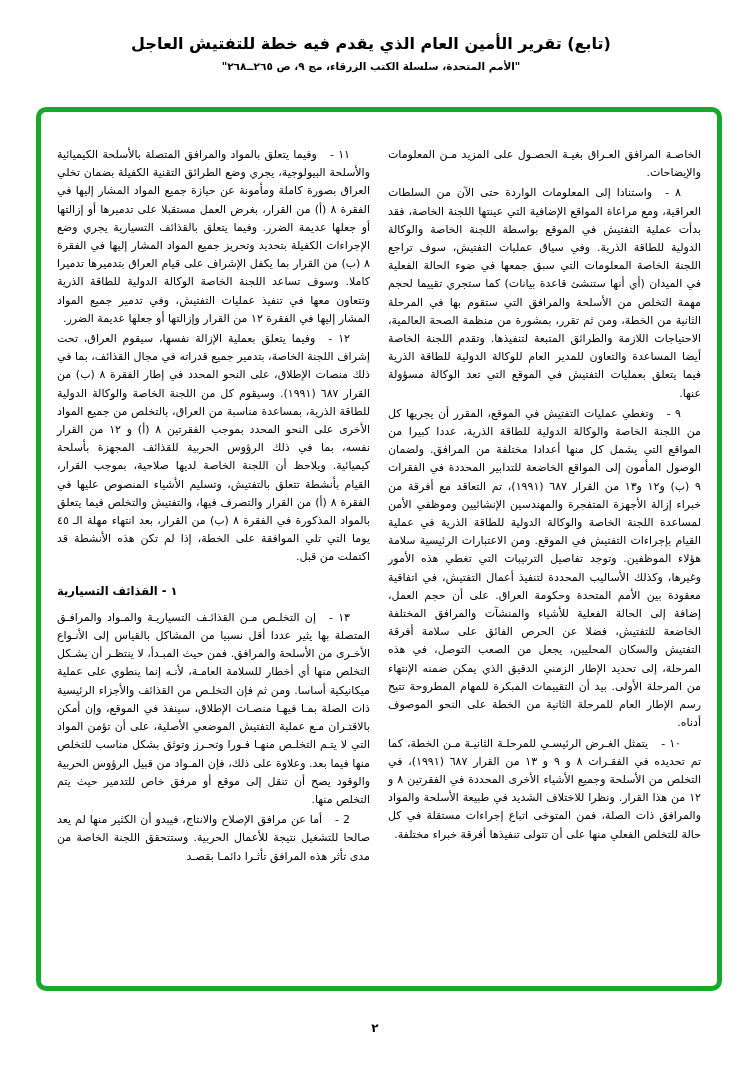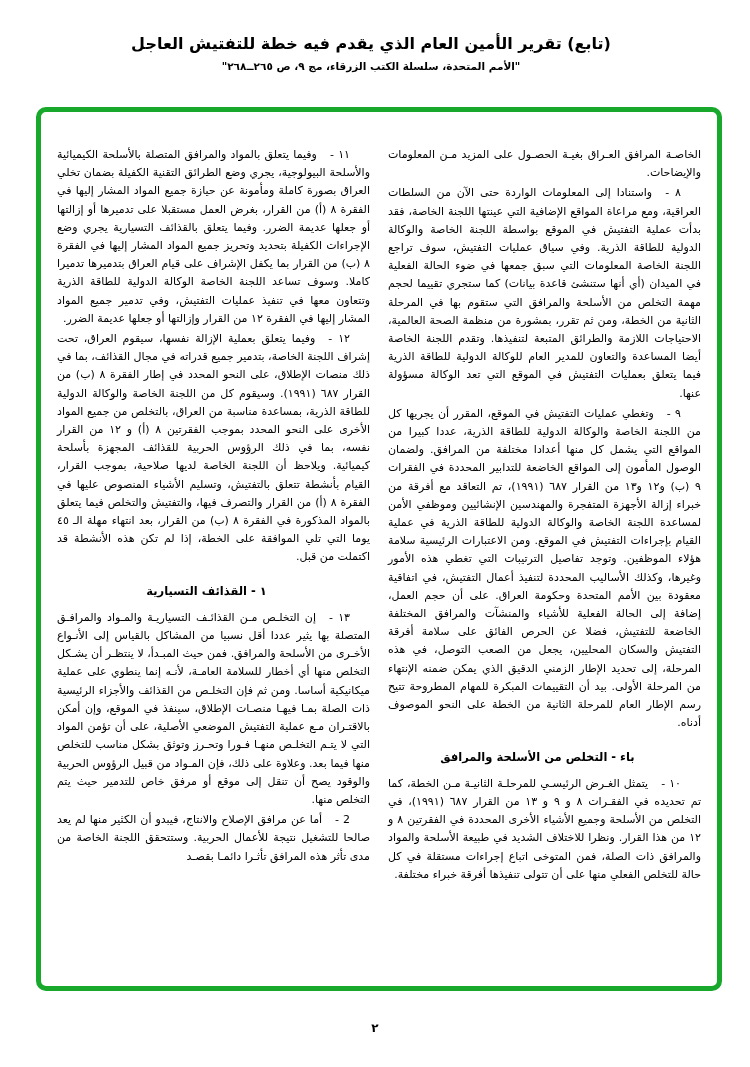--- a/index.html
+++ b/index.html
@@ -60,21 +60,21 @@
     font-size: 11px;
     line-height: 18.2px;
   }
   .col p {
     margin: 0 0 2px 0;
   }
   p.body { text-indent: 20px; }
   p.cont { text-indent: 0; }
   p.heading {
     font-weight: bold;
-    text-align: center;
+    text-align: left;
     text-indent: 14px;
     margin: 15px 0 9px 0;
     font-size: 11.5px;
   }
   .pnum {
     margin-left: 13px; 
     white-space: nowrap;
   }
   .page-footer {
     position: absolute;
@@ -94,21 +94,20 @@
   <h1 class="doc-title">(تابع) تقرير الأمين العام الذي يقدم فيه خطة للتفتيش العاجل</h1>
   <div class="source-line">"الأمم المتحدة، سلسلة الكتب الزرقاء، مج ٩، ص ٢٦٥ــ٢٦٨"</div>
 </div>
 
 <div class="doc-box" style="border-color: rgb(23, 168, 44);">
   <div class="columns">
     <div class="col">
         <p class="cont">الخاصـة المرافق العـراق بغيـة الحصـول على المزيد مـن المعلومات والإيضاحات.</p>
         <p class="body"><span class="pnum">٨ -</span>واستنادا إلى المعلومات الواردة حتى الآن من السلطات العراقية، ومع مراعاة المواقع الإضافية التي عينتها اللجنة الخاصة، فقد بدأت عملية التفتيش في الموقع بواسطة اللجنة الخاصة والوكالة الدولية للطاقة الذرية. وفي سياق عمليات التفتيش، سوف تراجع اللجنة الخاصة المعلومات التي سبق جمعها في ضوء الحالة الفعلية في الميدان (أي أنها ستنشئ قاعدة بيانات) كما ستجري تقييما لحجم مهمة التخلص من الأسلحة والمرافق التي ستقوم بها في المرحلة الثانية من الخطة، ومن ثم تقرر، بمشورة من منظمة الصحة العالمية، الاحتياجات اللازمة والطرائق المتبعة لتنفيذها. وتقدم اللجنة الخاصة أيضا المساعدة والتعاون للمدير العام للوكالة الدولية للطاقة الذرية فيما يتعلق بعمليات التفتيش في الموقع التي تعد الوكالة مسؤولة عنها.</p>
         <p class="body"><span class="pnum">٩ -</span>وتغطي عمليات التفتيش في الموقع، المقرر أن يجريها كل من اللجنة الخاصة والوكالة الدولية للطاقة الذرية، عددا كبيرا من المواقع التي يشمل كل منها أعدادا مختلفة من المرافق. ولضمان الوصول المأمون إلى المواقع الخاضعة للتدابير المحددة في الفقرات ٩ (ب) و١٢ و١٣ من القرار ٦٨٧ (١٩٩١)، تم التعاقد مع أفرقة من خبراء إزالة الأجهزة المتفجرة والمهندسين الإنشائيين وموظفي الأمن لمساعدة اللجنة الخاصة والوكالة الدولية للطاقة الذرية في عملية القيام بإجراءات التفتيش في الموقع. ومن الاعتبارات الرئيسية سلامة هؤلاء الموظفين. وتوجد تفاصيل الترتيبات التي تغطي هذه الأمور وغيرها، وكذلك الأساليب المحددة لتنفيذ أعمال التفتيش، في اتفاقية معقودة بين الأمم المتحدة وحكومة العراق. على أن حجم العمل، إضافة إلى الحالة الفعلية للأشياء والمنشآت والمرافق المختلفة الخاضعة للتفتيش، فضلا عن الحرص الفائق على سلامة أفرقة التفتيش والسكان المحليين، يجعل من الصعب التوصل، في هذه المرحلة، إلى تحديد الإطار الزمني الدقيق الذي يمكن ضمنه الإنتهاء من المرحلة الأولى. بيد أن التقييمات المبكرة للمهام المطروحة تتيح رسم الإطار العام للمرحلة الثانية من الخطة على النحو الموصوف أدناه.</p>
-        <p class="heading">باء - التخلص من الأسلحة والمرافق</p>
         <p class="body"><span class="pnum">١٠ -</span>يتمثل الغـرض الرئيسـي للمرحلـة الثانيـة مـن الخطة، كما تم تحديده في الفقـرات ٨ و ٩ و ١٣ من القرار ٦٨٧ (١٩٩١)، في التخلص من الأسلحة وجميع الأشياء الأخرى المحددة في الفقرتين ٨ و ١٢ من هذا القرار. ونظرا للاختلاف الشديد في طبيعة الأسلحة والمواد والمرافق ذات الصلة، فمن المتوخى اتباع إجراءات مستقلة في كل حالة للتخلص الفعلي منها على أن تتولى تنفيذها أفرقة خبراء مختلفة.</p>
       </div>
     <div class="col">
         <p class="body"><span class="pnum">١١ -</span>وفيما يتعلق بالمواد والمرافق المتصلة بالأسلحة الكيميائية والأسلحة البيولوجية، يجري وضع الطرائق التقنية الكفيلة بضمان تخلي العراق بصورة كاملة ومأمونة عن حيازة جميع المواد المشار إليها في الفقرة ٨ (أ) من القرار، بغرض العمل مستقبلا على تدميرها أو إزالتها أو جعلها عديمة الضرر. وفيما يتعلق بالقذائف التسيارية يجري وضع الإجراءات الكفيلة بتحديد وتحريز جميع المواد المشار إليها في الفقرة ٨ (ب) من القرار بما يكفل الإشراف على قيام العراق بتدميرها تدميرا كاملا. وسوف تساعد اللجنة الخاصة الوكالة الدولية للطاقة الذرية وتتعاون معها في تنفيذ عمليات التفتيش، وفي تدمير جميع المواد المشار إليها في الفقرة ١٢ من القرار وإزالتها أو جعلها عديمة الضرر.</p>
         <p class="body"><span class="pnum">١٢ -</span>وفيما يتعلق بعملية الإزالة نفسها، سيقوم العراق، تحت إشراف اللجنة الخاصة، بتدمير جميع قدراته في مجال القذائف، بما في ذلك منصات الإطلاق، على النحو المحدد في إطار الفقرة ٨ (ب) من القرار ٦٨٧ (١٩٩١). وسيقوم كل من اللجنة الخاصة والوكالة الدولية للطاقة الذرية، بمساعدة مناسبة من العراق، بالتخلص من جميع المواد الأخرى على النحو المحدد بموجب الفقرتين ٨ (أ) و ١٢ من القرار نفسه، بما في ذلك الرؤوس الحربية للقذائف المجهزة بأسلحة كيميائية. ويلاحظ أن اللجنة الخاصة لديها صلاحية، بموجب القرار، القيام بأنشطة تتعلق بالتفتيش، وتسليم الأشياء المنصوص عليها في الفقرة ٨ (أ) من القرار والتصرف فيها، والتفتيش والتخلص فيما يتعلق بالمواد المذكورة في الفقرة ٨ (ب) من القرار، بعد انتهاء مهلة الـ ٤٥ يوما التي تلي الموافقة على الخطة، إذا لم تكن هذه الأنشطة قد اكتملت من قبل.</p>
         <p class="heading">١ - القذائف التسيارية</p>
         <p class="body"><span class="pnum">١٣ -</span>إن التخلـص مـن القذائـف التسياريـة والمـواد والمرافـق المتصلة بها يثير عددا أقل نسبيا من المشاكل بالقياس إلى الأنـواع الأخـرى من الأسلحة والمرافق. فمن حيث المبـدأ، لا ينتظـر أن يشـكل التخلص منها أي أخطار للسلامة العامـة، لأنـه إنما ينطوي على عملية ميكانيكية أساسا. ومن ثم فإن التخلـص من القذائف والأجزاء الرئيسية ذات الصلة بمـا فيهـا منصـات الإطلاق، سينفذ في الموقع، وإن أمكن بالاقتـران مـع عملية التفتيش الموضعي الأصلية، على أن تؤمن المواد التي لا يتـم التخلـص منهـا فـورا وتحـرز وتوثق بشكل مناسب للتخلص منها فيما بعد. وعلاوة على ذلك، فإن المـواد من قبيل الرؤوس الحربية والوقود يصح أن تنقل إلى موقع أو مرفق خاص للتدمير حيث يتم التخلص منها.</p>
         <p class="body"><span class="pnum">2 -</span>أما عن مرافق الإصلاح والانتاج، فيبدو أن الكثير منها لم يعد صالحا للتشغيل نتيجة للأعمال الحربية. وستتحقق اللجنة الخاصة من مدى تأثر هذه المرافق تأثـرا دائمـا بقصـد</p>
       </div>
   </div>

